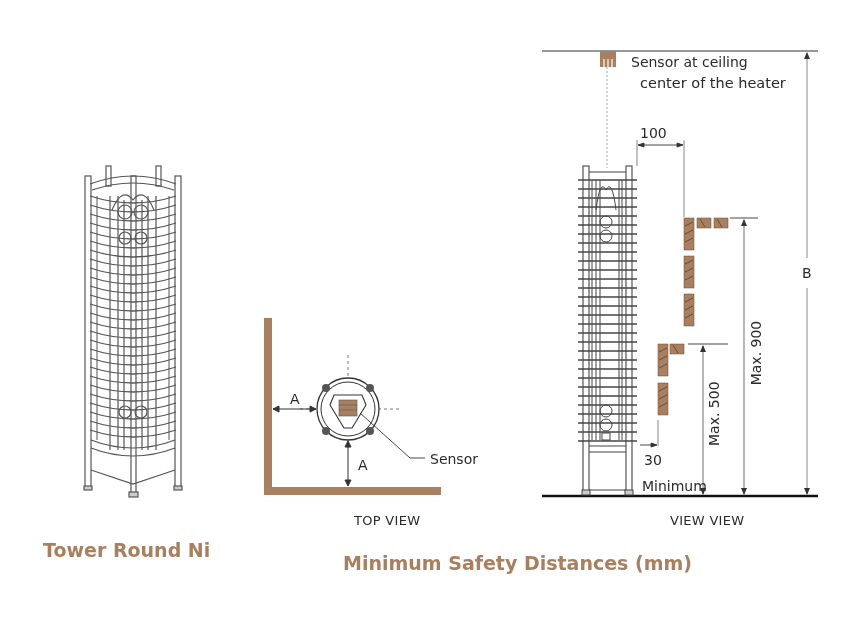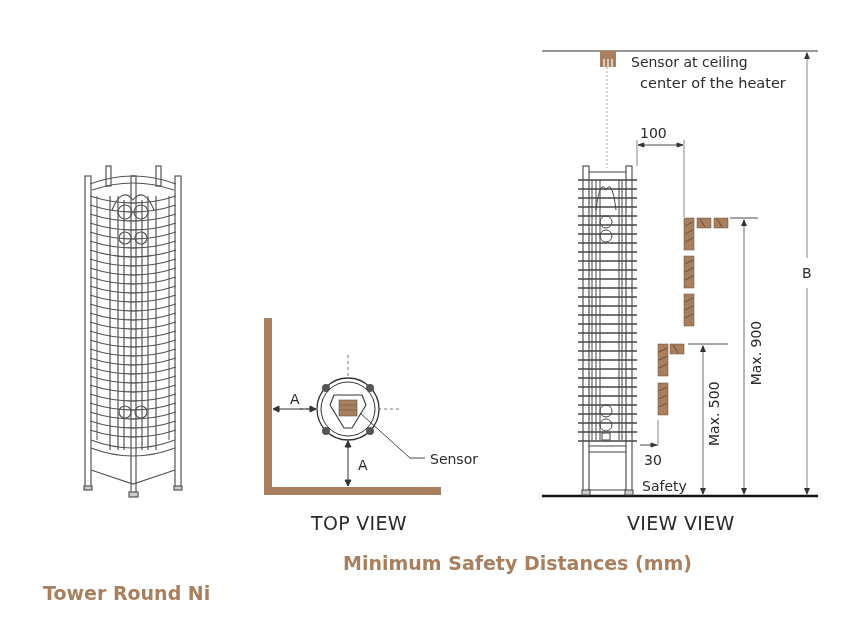--- a/index.html
+++ b/index.html
@@ -1,21 +1,21 @@
 <!DOCTYPE html>
 <html><head>
   <meta charset="utf-8">
   <style>
     html, body { margin:0; padding:0; background:#ffffff; }
     body { width:860px; height:619px; position:relative; overflow:hidden; font-family:"Liberation Sans", sans-serif; }
     .stage { position:absolute; left:0; top:0; width:860px; height:619px; }
     svg { position:absolute; left:0; top:0; }
     .lbl { position:absolute; color:#2a2a2a; font-family:"DejaVu Sans", sans-serif; font-size:14px; white-space:nowrap; line-height:1; }
     .title { position:absolute; color:#a9805f; font-family:"DejaVu Sans", sans-serif; font-weight:bold; font-size:19px; white-space:nowrap; line-height:1; }
-    .view { position:absolute; color:#2a2a2a; font-family:"DejaVu Sans", sans-serif; font-size:19px; white-space:nowrap; letter-spacing:0.3px; line-height:1; }
+    .view { position:absolute; color:#2a2a2a; font-family:"DejaVu Sans", sans-serif; font-size:13px; white-space:nowrap; letter-spacing:0.3px; line-height:1;margin-left:43px; }
     .rot { transform-origin:center center; transform:rotate(-90deg); }
   </style>
 </head>
 <body>
 
 <div class="stage">
 
   <svg width="860" height="619" viewBox="0 0 860 619">
     <g stroke="#555" stroke-width="1.2" fill="none">
 
@@ -262,22 +262,22 @@
     <line x1="807" y1="53" x2="807" y2="258" stroke="#888" stroke-width="1"></line>
     <line x1="807" y1="288" x2="807" y2="494" stroke="#888" stroke-width="1"></line>
     <polygon points="807,52 804,59 810,59" fill="#333"></polygon>
     <polygon points="807,495 804,488 810,488" fill="#333"></polygon>
   </svg>
 
   <div class="lbl" style="left:631px; top:55px; font-size:14px;">Sensor at ceiling</div>
   <div class="lbl" style="left:618px; top:76px; font-size:14.5px;margin-left:22px;">center of the heater</div>
   <div class="lbl" style="left:640px; top:126px;">100</div>
   <div class="lbl" style="left:644px; top:453px;">30</div>
-  <div class="lbl" style="left:642px; top:479px;">Safety</div>
+  <div class="lbl" style="left:642px; top:479px;">Minimum</div>
   <div class="lbl" style="left:802px; top:266px;">B</div>
   <div class="lbl rot" style="left:682px; top:407px; width:64px; text-align:center;">Max. 500</div>
   <div class="lbl rot" style="left:722px; top:346px; width:68px; text-align:center;">Max. 900</div>
   <div class="view" style="left:627px; top:514px;">VIEW VIEW</div>
 
-  <div class="title" style="left:43px; top:584px;">Tower Round Ni</div>
+  <div class="title" style="left:43px; top:541px;">Tower Round Ni</div>
   <div class="title" style="left:343px; top:554px;">Minimum Safety Distances (mm)</div>
 
 </div>
 
 </body></html>

